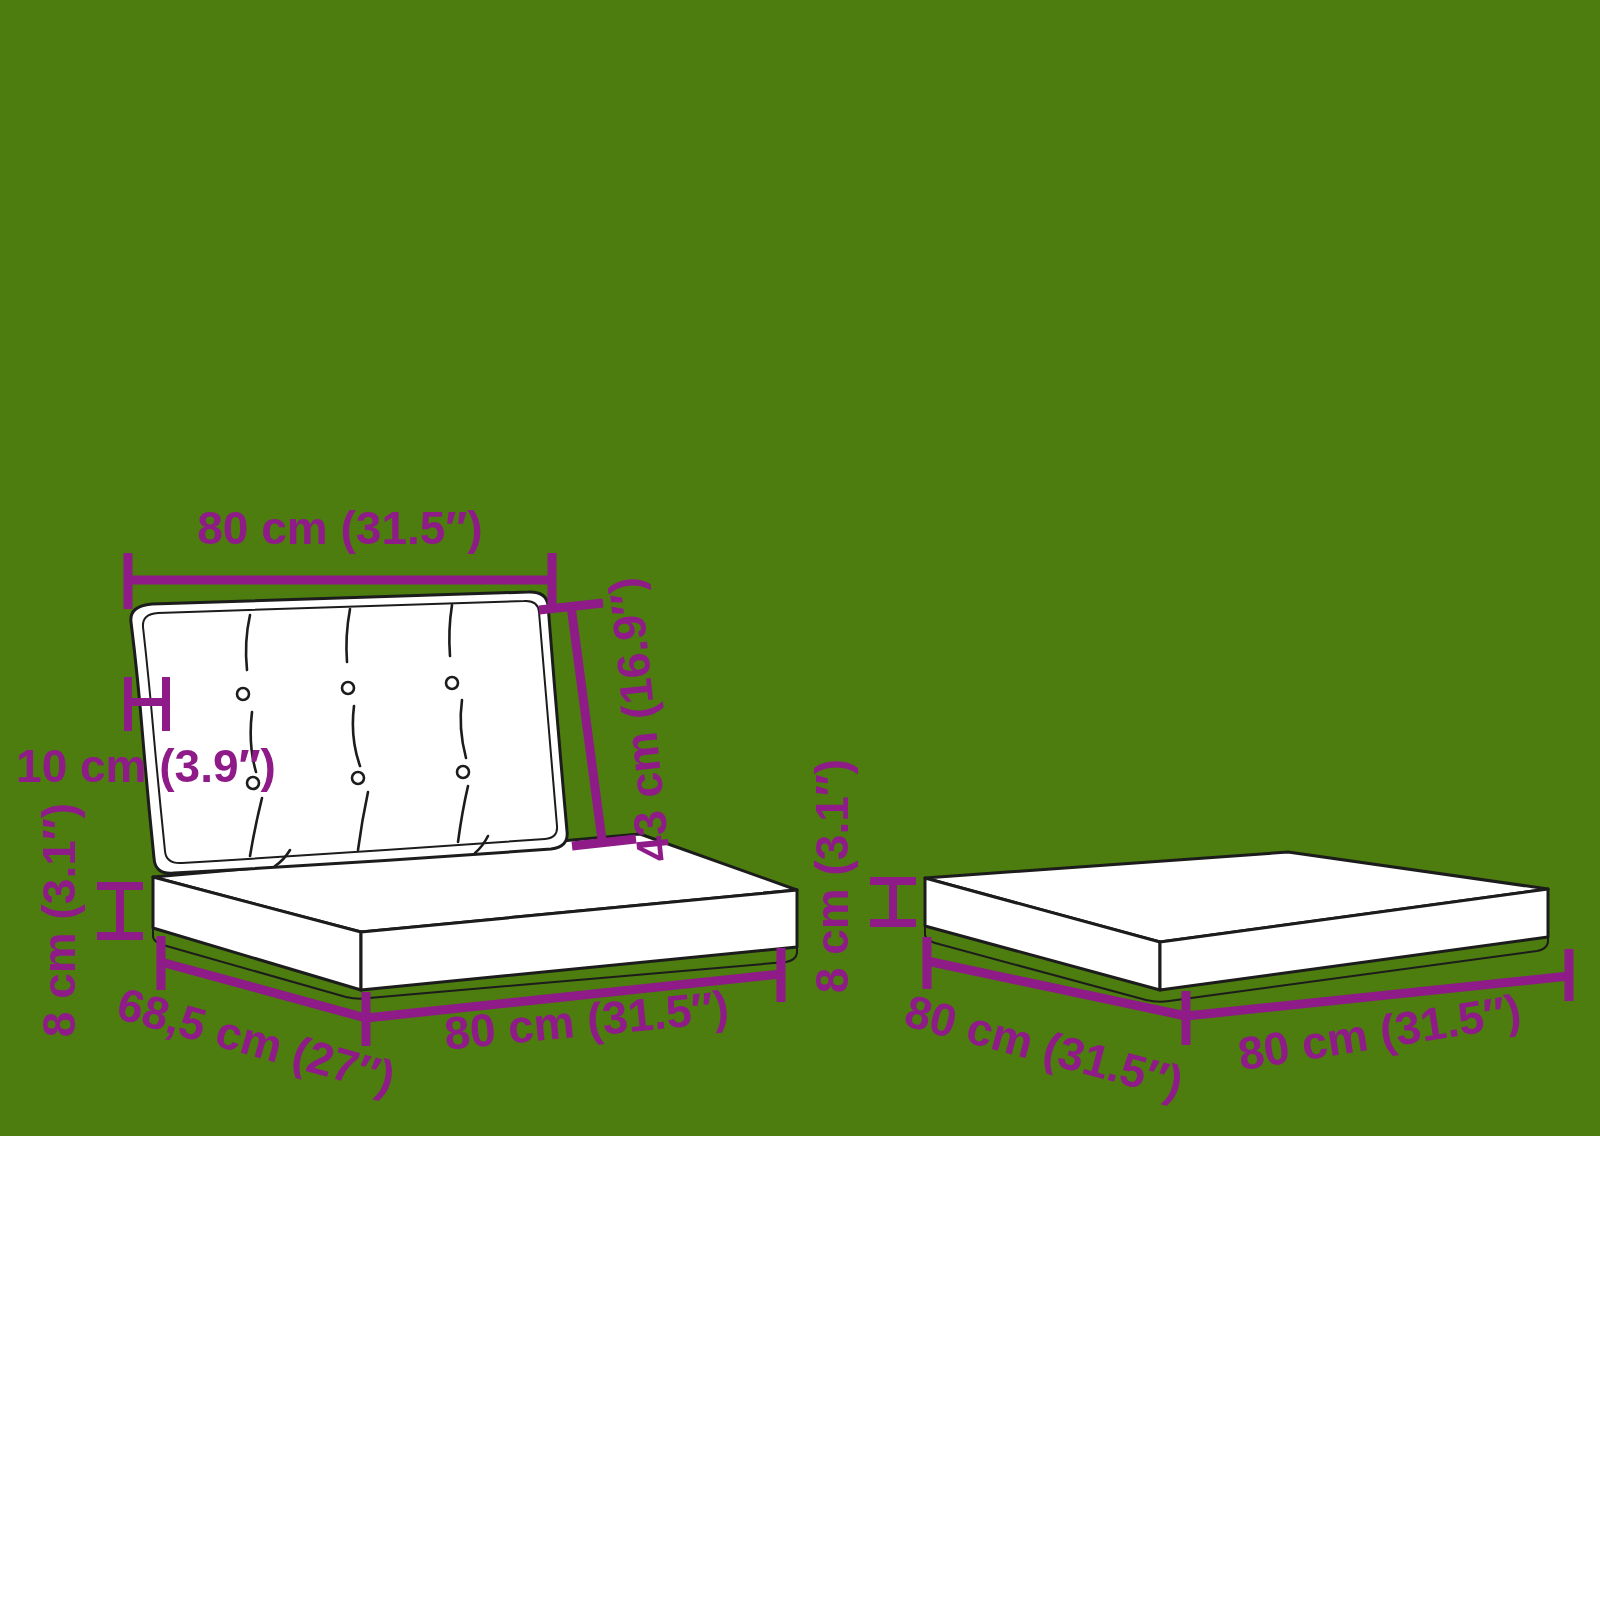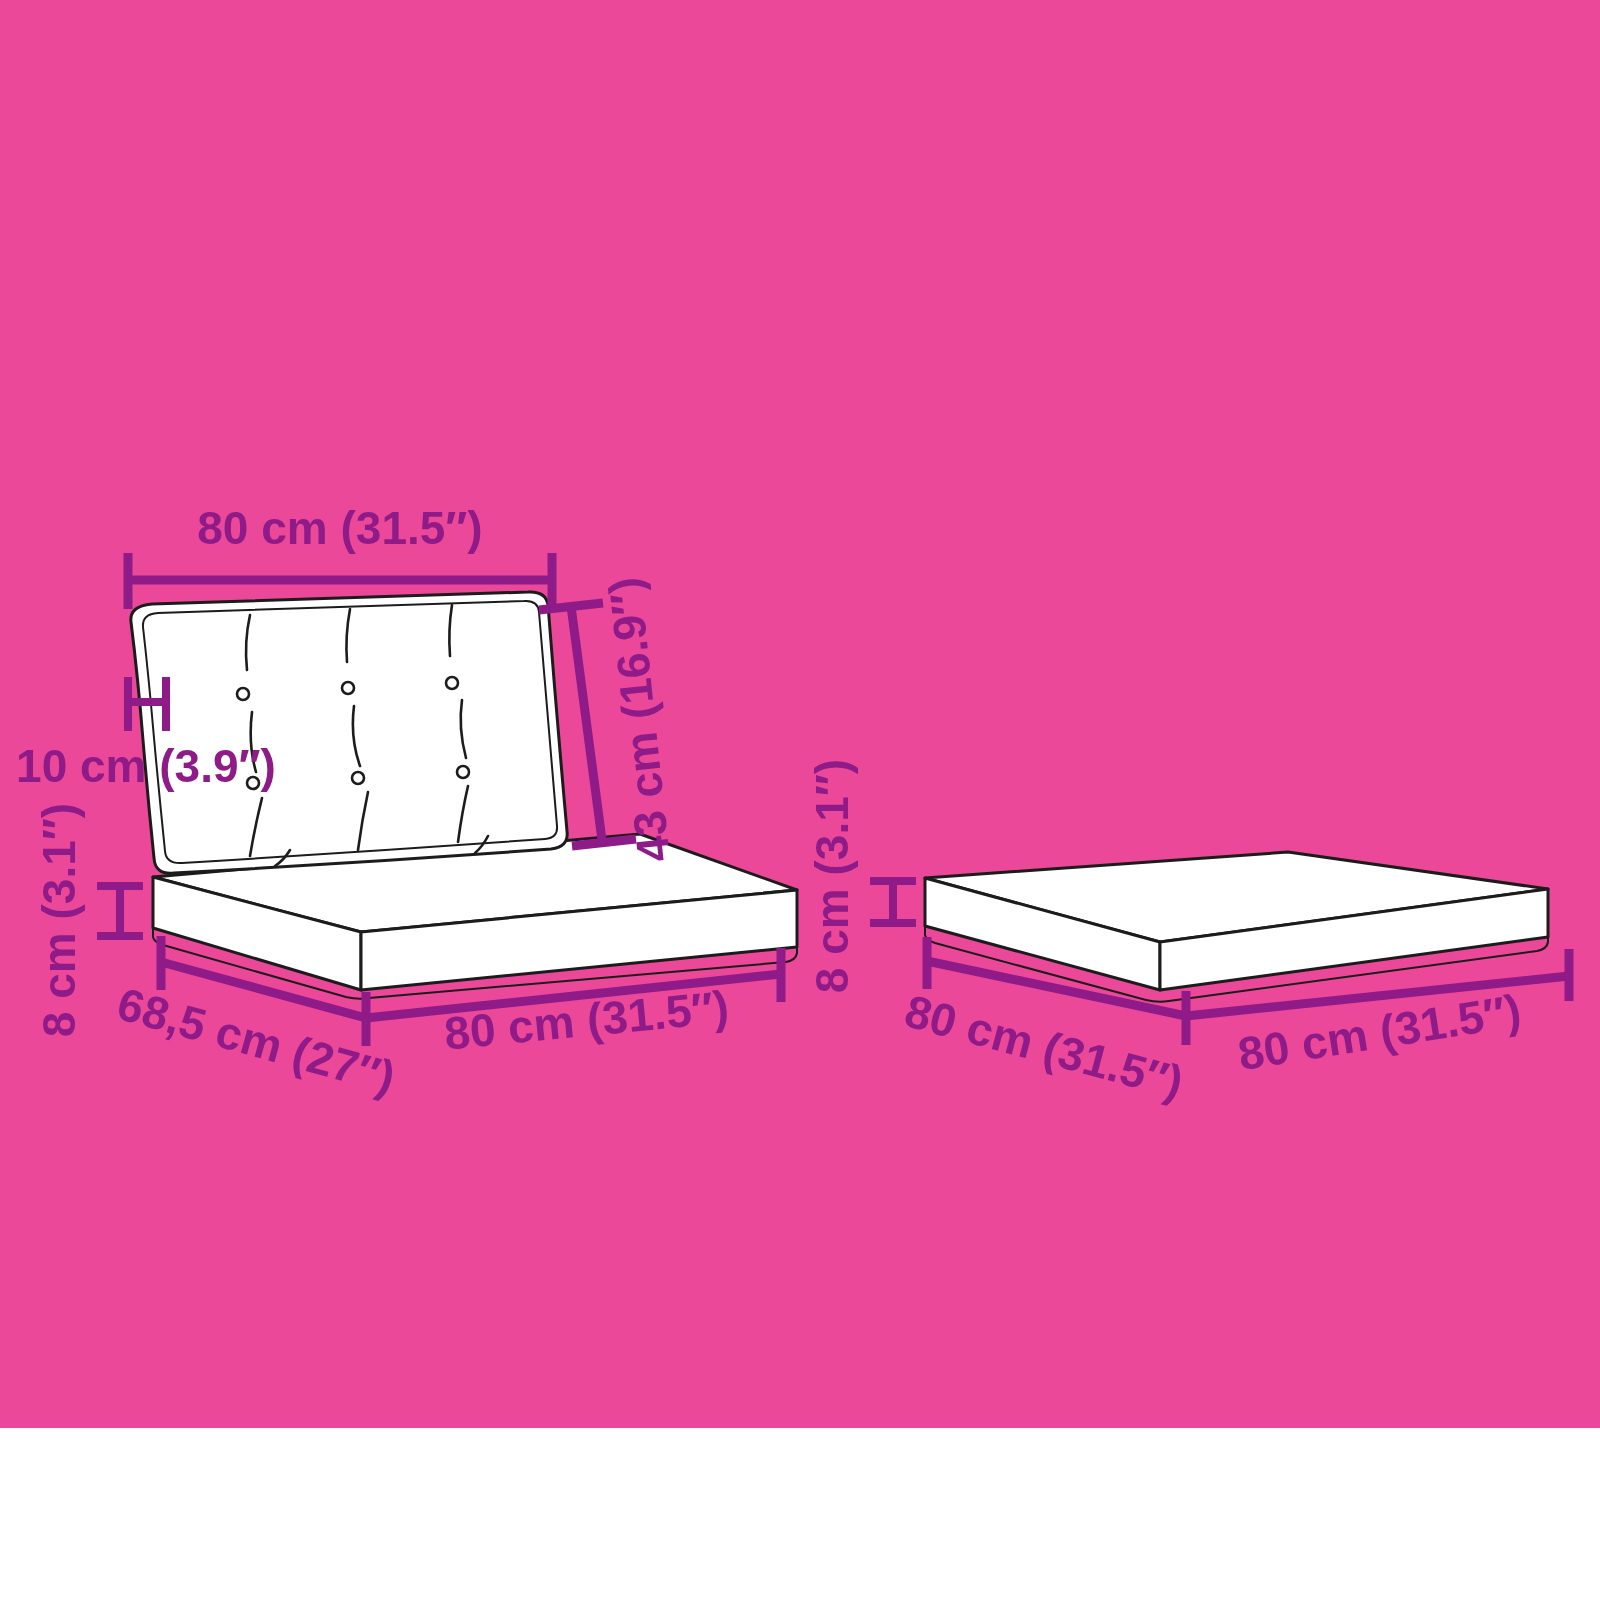--- a/index.html
+++ b/index.html
@@ -3,22 +3,22 @@
 <meta charset="utf-8">
 <style>
   html, body {
     margin: 0;
     padding: 0;
     background: #ffffff;
   }
   .stage {
     position: relative;
     width: 1600px;
-    height: 1428px;
-    background: #ec4899;
+    height: 1136px;
+    background: #4d7c0f;
     overflow: hidden;
   }
   svg {
     display: block;
   }
   .art {
     fill: #ffffff;
     stroke: #1c1c1c;
     stroke-width: 3;
     stroke-linejoin: round;

